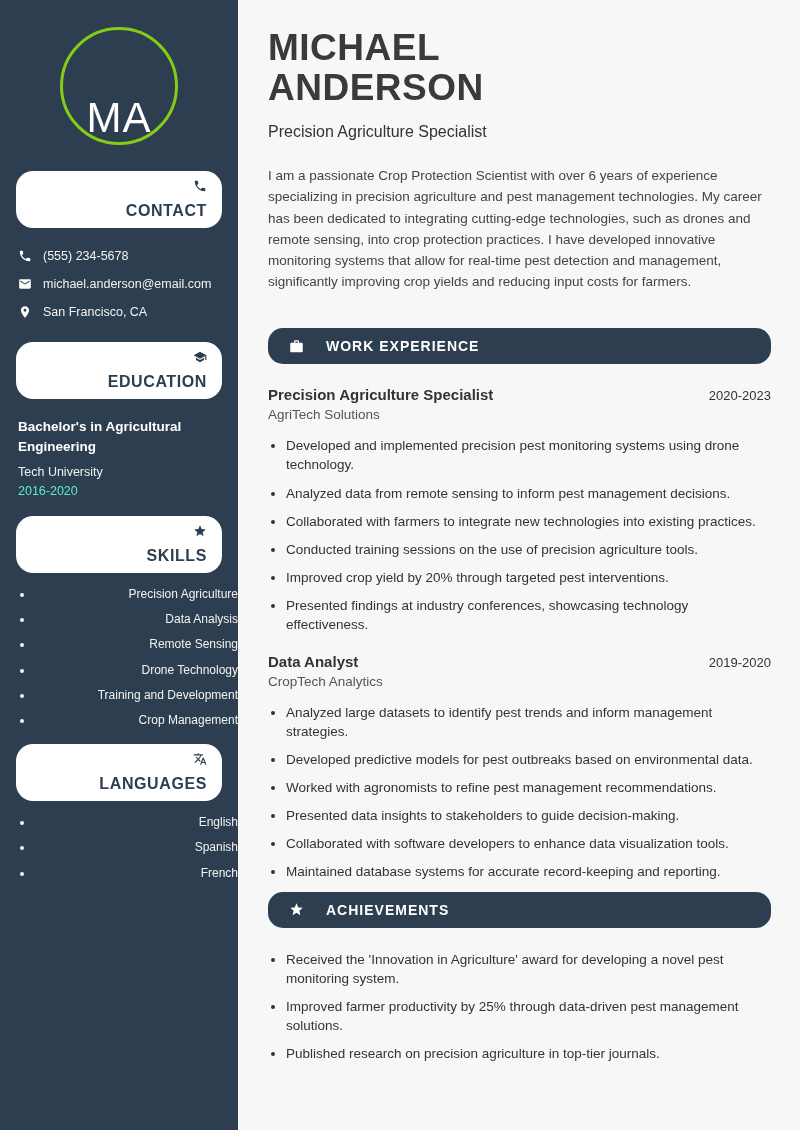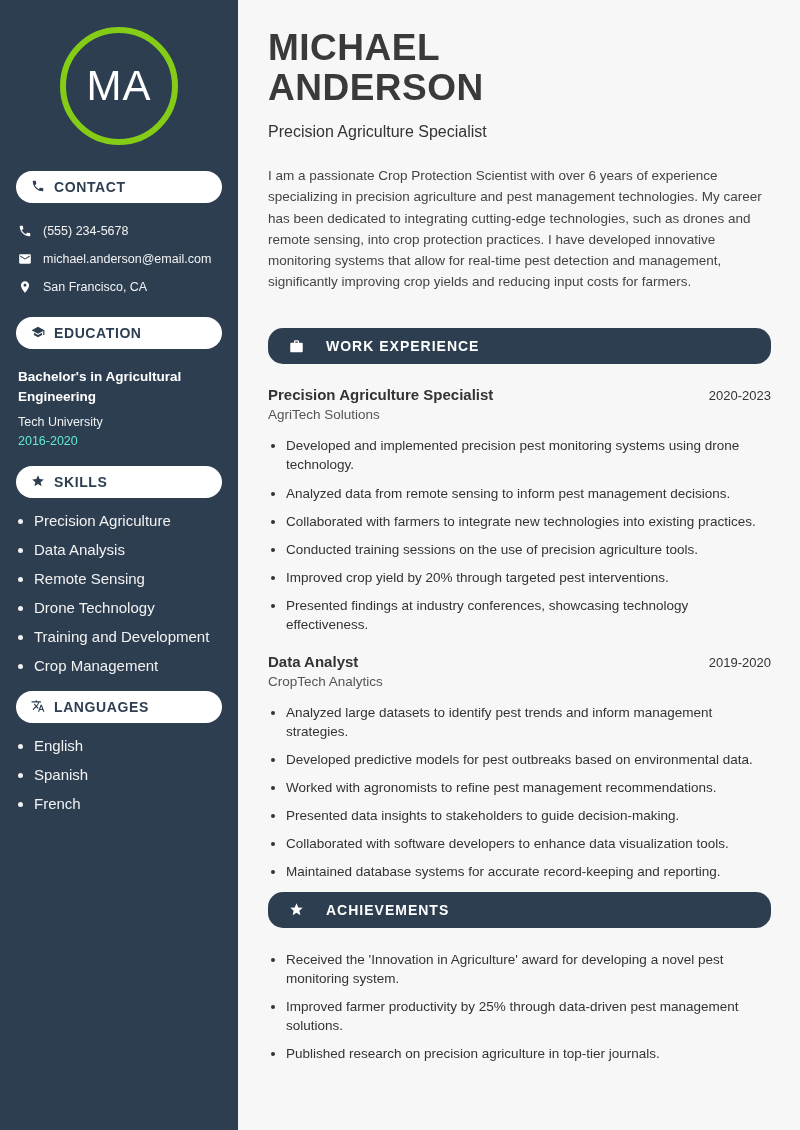--- a/index.html
+++ b/index.html
@@ -15,51 +15,51 @@
   
   .sidebar {
     width: 238px; min-width: 238px;
     background: #2d3e50;
     color: #ffffff;
     height: 1130px;
     padding-bottom: 30px;
   }
   .avatar {
     width: 118px; height: 118px;
-    border: 6px solid #84cc16;
+    border: 3px solid #84cc16;
     border-radius: 50%;
     margin: 27px auto 26px;
-    display: flex; align-items: center; justify-content: center;
+    display: flex; align-items: flex-end; justify-content: center;
   }
   .avatar span {
     font-size: 42px; color: #ffffff; letter-spacing: 1px; font-weight: 400;
   }
   .pill {
     background: #ffffff;
     color: #2d3e50;
     border-radius: 17px;
     margin: 16px 16px 14px;
     padding: 8px 15px;
-    display: flex; align-items: flex-start; gap: 9px;
-    font-size: 14px; font-weight: bold; letter-spacing: 0.6px;
+    display: flex; align-items: flex-end; gap: 9px;
+    font-size: 16px; font-weight: bold; letter-spacing: 0.6px; flex-direction: column;
   }
   .pill svg { width: 14px; height: 14px; fill: #2d3e50; flex: none; }
   .contact-row {
     display: flex; align-items: center; gap: 11px;
     padding: 7px 18px;
     font-size: 12.5px; color: #f2f2f2;
   }
   .contact-row svg { width: 14px; height: 14px; fill: #ffffff; flex: none; }
   .edu { padding: 4px 18px 2px; }
   .edu .degree { font-weight: bold; font-size: 13.5px; line-height: 1.5; color: #ffffff; }
   .edu .school { font-size: 12.5px; margin-top: 7px; color: #eef0f2; }
   .edu .years  { font-size: 12.5px; margin-top: 5px; color: #5eead4; }
   ul.side-list { list-style: disc; margin: 6px 0 4px; padding-left: 34px; }
   ul.side-list li {
-    font-size: 15px; color: #f2f2f2; margin-bottom: 11px; line-height: 1.2;
+    font-size: 12px; color: #f2f2f2; margin-bottom: 11px; line-height: 1.2; text-align: right;
   }
 
   
   .main {
     flex: 1;
     background: #f7f7f8;
     padding: 24px 29px 0 30px;
     border-radius: 7px;
   }
   h1.name {

